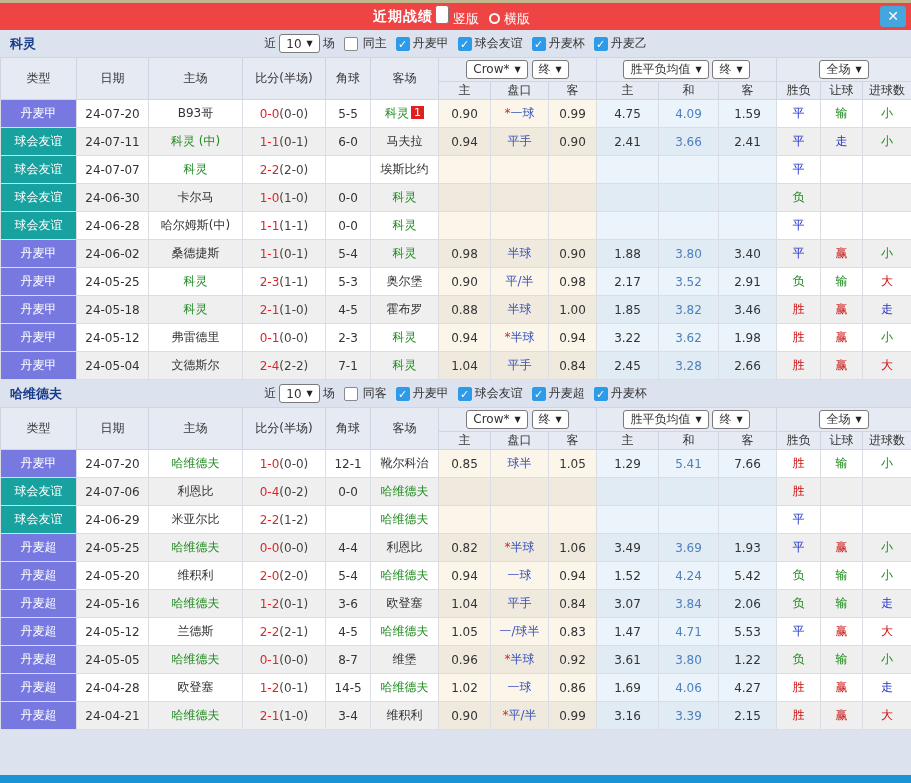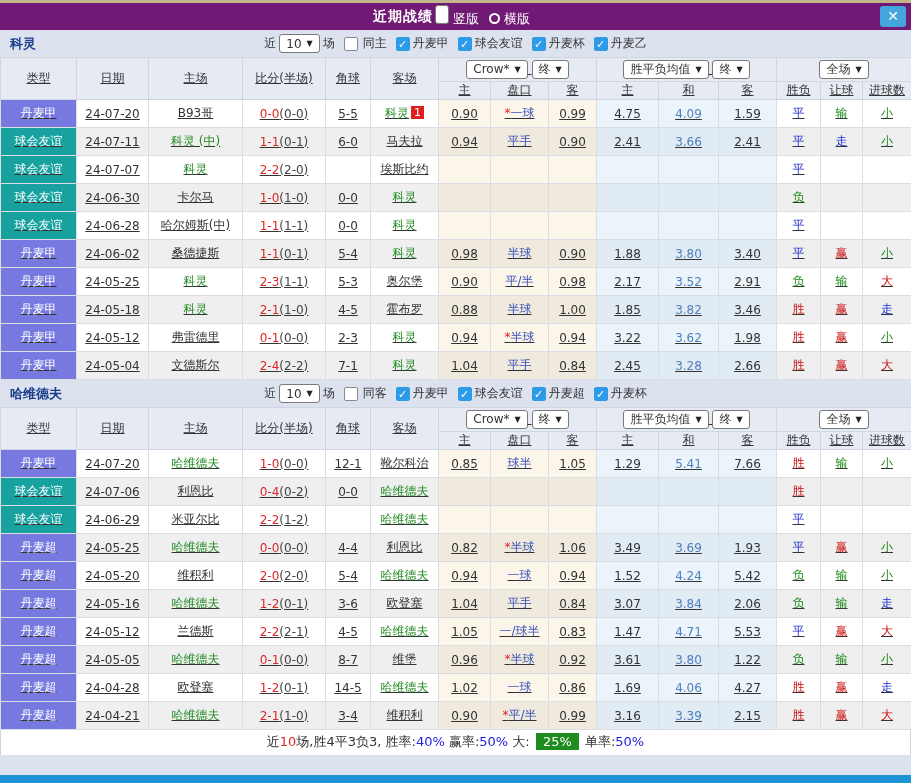--- a/index.html
+++ b/index.html
@@ -1,36 +1,36 @@
 <!DOCTYPE html>
 <html><head>
 <meta charset="utf-8">
 <style>
   * { margin:0; padding:0; box-sizing:border-box; }
   html,body { width:911px; }
   body { font-family:"DejaVu Sans","Liberation Sans",sans-serif; font-size:12px; background:#d8d8d8; color:#333; }
   .window { width:911px; height:783px; overflow:hidden; background:#dce2ee; display:flex; flex-direction:column; }
   .top-line { height:3px; background:#c4b68c; flex:none; }
   
-  .titlebar { height:27px; background:#701a75; color:#fff; position:relative; display:flex; align-items:center; justify-content:center; flex:none; }
+  .titlebar { height:27px; background:#ef4444; color:#fff; position:relative; display:flex; align-items:center; justify-content:center; flex:none; }
   .titlebar .ttl { font-weight:bold; font-size:14px; letter-spacing:1px; }
   .radio { display:inline-block; width:11px; height:11px; border-radius:50%; border:2px solid #fff; margin:0 4px 0 2px; vertical-align:-1px; }
   .radio.sel { background:#fff; }
   .radio-lbl { font-size:13px; margin-right:8px; }
   .close-btn { position:absolute; right:5px; top:3px; width:26px; height:21px; background:#45a6dd; border-radius:3px; color:#fff; font-weight:bold; text-align:center; line-height:21px; font-size:14px; cursor:pointer; }
   
   .filterbar { height:27px; position:relative; display:flex; align-items:center; justify-content:center; background:#dce2ee; flex:none; }
   .team-label { position:absolute; left:10px; font-weight:bold; color:#1a3c8c; font-size:13px; }
   .fctr { display:flex; align-items:center; gap:3px; }
   .sel { display:inline-flex; align-items:center; gap:5px; background:#fff; border:1px solid #7a7a7a; border-radius:3px; padding:1px 6px; height:19px; cursor:pointer; white-space:nowrap; }
   .sel .arr { font-size:8px; color:#222; }
   .cb { display:inline-block; width:14px; height:14px; border:1px solid #8a8a8a; border-radius:2px; background:#fff; margin:0 2px 0 6px; text-align:center; line-height:13px; font-size:11px; cursor:pointer; }
   .cb.on { background:#2e9be8; border-color:#2e9be8; color:#fff; margin:0 0 0 6px; }
   
-  table { width:911px; table-layout:fixed; border-collapse:collapse; background:#0f172a;text-decoration:underline; }
+  table { width:911px; table-layout:fixed; border-collapse:collapse; background:#0f172a; }
   th, td { border:1px solid #cfd6e2; text-align:center; overflow:hidden; white-space:nowrap; font-weight:normal; }
   thead th { background:#e6eaf3; color:#333; }
   .hdr-a th { height:24px; }
   .hdr-b th { height:18px; }
   tbody td { height:28px; font-size:12px; border-color:#dadde4; }
   tr.odd  td { background:#fff; }
   tr.even td { background:#efefef; }
   tr.odd  td.crow { background:#fbf5ea; }
   tr.even td.crow { background:#f0eade; }
   tr.odd  td.avgc { background:#eaf4fa; }
@@ -558,17 +558,16 @@
             <td class="crow">0.99</td>
             <td class="avgc">3.16</td>
             <td class="avgc mid-blue">3.39</td>
             <td class="avgc">2.15</td>
             <td style="color: rgb(204, 17, 17);">胜</td>
             <td style="color: rgb(204, 17, 17);">赢</td>
             <td style="color: rgb(204, 17, 17);">大</td>
           </tr>
         </tbody>
       </table>
-      <div class="summary"><span>近</span><span class="seg-red">10</span><span>场,胜4平3负3, 胜率:</span><span class="seg-blue">40%</span><span> 赢率:</span><span class="seg-blue">50%</span><span> 大: </span><span class="seg-badge">25%</span><span> 单率:</span><span class="seg-blue">50%</span></div>
     </div>
 
   <div class="bottom-bar"></div>
 </div>
 
 </body></html>

